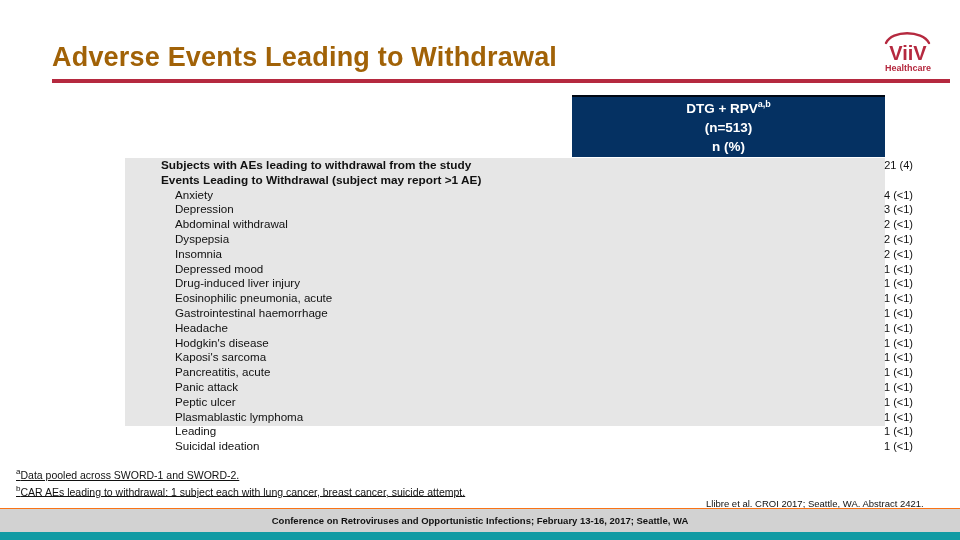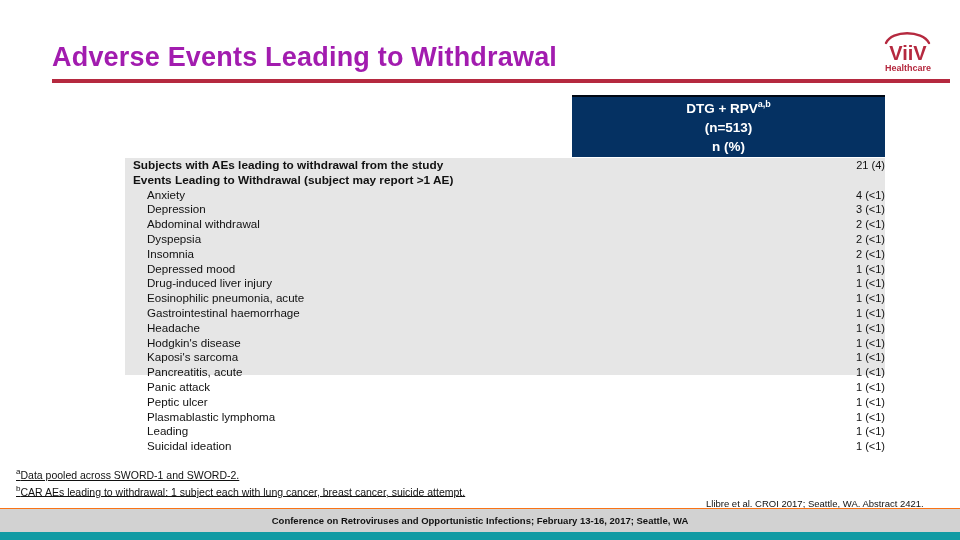--- a/index.html
+++ b/index.html
@@ -11,21 +11,21 @@
   }
   .slide { position: relative; width: 960px; height: 540px; background: #fff; }
 
   
   .logo { position: absolute; left: 866px; top: 26px; width: 84px; height: 48px; text-align: center; }
   .logo svg { display: block; }
 
   
   .title {
     position: absolute; left: 52px; top: 42px;
-    font-size: 27px; font-weight: bold; color: #a21caf;
+    font-size: 27px; font-weight: bold; color: #a16207;
     letter-spacing: 0.2px; white-space: nowrap;
   }
   .title-rule {
     position: absolute; left: 52px; top: 79px; width: 898px; height: 4px;
     background: #b5293f;
   }
 
   
   .table-wrap { position: absolute; left: 125px; top: 95px; width: 760px; height: 363px; }
 
@@ -33,22 +33,23 @@
     position: absolute; left: 447px; top: 0; width: 313px; height: 62px;
     background: #053162; border-top: 2px solid #000814;
     color: #ffffff; text-align: center;
     display: flex; flex-direction: column; justify-content: center;
     font-size: 13.5px; font-weight: bold; line-height: 1.42;
   }
   .col-head .ln { display: block; }
   .col-head sup { font-size: 9px; vertical-align: super; font-weight: bold; }
 
   .body-grid {
-    position: absolute; left: 0; top: 63px; width: 760px; height: 217px;
+    position: absolute; left: 0; top: 63px; width: 760px; height: 268px;
     background: #e6e6e6;
+    padding-left: 28px;
   }
 
   .row { position: relative; height: 14.8px; }
   .row .lbl {
     position: absolute; left: 8px; top: 0;
     font-size: 11.6px; color: #111; white-space: nowrap; line-height: 14.8px;
   }
   .row.head .lbl { font-weight: bold; font-size: 11.8px; }
   .row.item .lbl { left: 22px; }
   .row .val {

